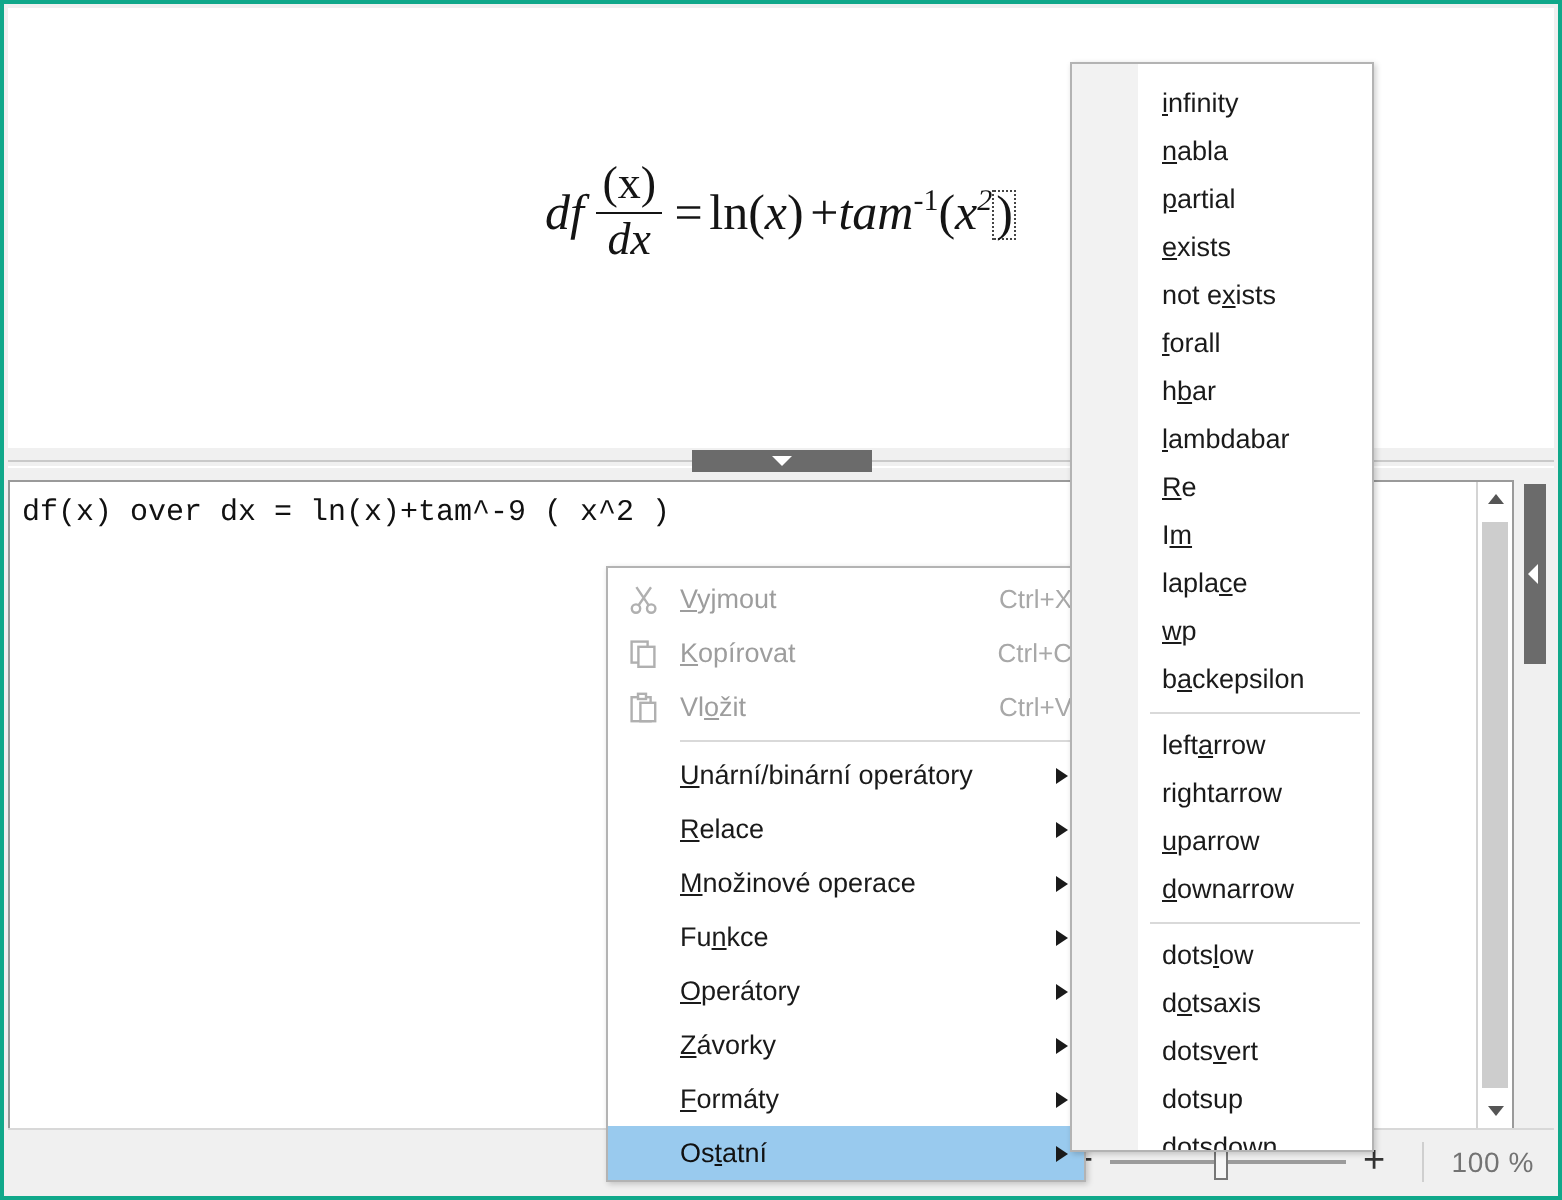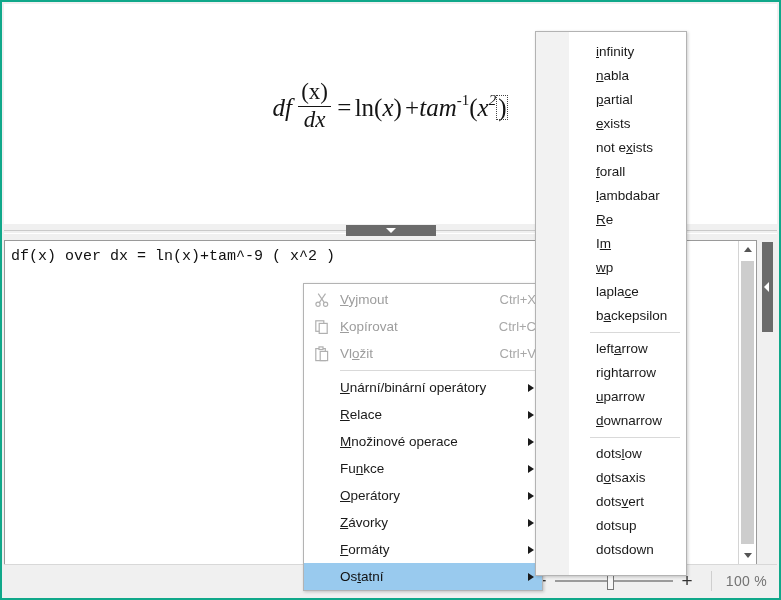--- a/index.html
+++ b/index.html
@@ -178,21 +178,21 @@
   .submenu{
     position:absolute;left:533px;top:29px;width:152px;height:545px;
     background:#ffffff;border:1px solid #b3b3b3;
     box-shadow:1px 1px 3px rgba(0,0,0,.20);
     box-sizing:border-box;
     font-size:13.5px;z-index:50;overflow:hidden;
   }
   .submenu .gutter{
     position:absolute;left:0;top:0;bottom:0;width:33px;background:#f2f2f2;
   }
-  .submenu .items{position:absolute;left:16px;right:0;top:8px;}
+  .submenu .items{position:absolute;left:1px;right:0;top:8px;}
   .smi{
     position:relative;height:24px;line-height:24px;
     padding-left:44px;color:#1a1a1a;white-space:nowrap;
   }
   .smsep{height:1px;background:#d9d9d9;margin:4px 6px 4px 38px;}
 </style>
 </head>
 <body>
 
 <div id="app">
@@ -345,25 +345,26 @@
 
   <div class="submenu">
     <div class="gutter"></div>
     <div class="items" id="submenu-items">
         <div class="smi"><span><span><u class="ak">i</u>nfinity</span></span></div>
         <div class="smi"><span><span><u class="ak">n</u>abla</span></span></div>
         <div class="smi"><span><span><u class="ak">p</u>artial</span></span></div>
         <div class="smi"><span><span><u class="ak">e</u>xists</span></span></div>
         <div class="smi"><span><span>not e<u class="ak">x</u>ists</span></span></div>
         <div class="smi"><span><span><u class="ak">f</u>orall</span></span></div>
+        <div class="smi"><span><span>h<u class="ak">b</u>ar</span></span></div>
         <div class="smi"><span><span><u class="ak">l</u>ambdabar</span></span></div>
         <div class="smi"><span><span><u class="ak">R</u>e</span></span></div>
         <div class="smi"><span><span>I<u class="ak">m</u></span></span></div>
+        <div class="smi"><span><span>lapla<u class="ak">c</u>e</span></span></div>
         <div class="smi"><span><span><u class="ak">w</u>p</span></span></div>
-        <div class="smi"><span><span>lapla<u class="ak">c</u>e</span></span></div>
         <div class="smi"><span><span>b<u class="ak">a</u>ckepsilon</span></span></div>
         <div class="smsep"></div>
         <div class="smi"><span><span>left<u class="ak">a</u>rrow</span></span></div>
         <div class="smi"><span><span>ri<u class="ak">g</u>htarrow</span></span></div>
         <div class="smi"><span><span><u class="ak">u</u>parrow</span></span></div>
         <div class="smi"><span><span><u class="ak">d</u>ownarrow</span></span></div>
         <div class="smsep"></div>
         <div class="smi"><span><span>dots<u class="ak">l</u>ow</span></span></div>
         <div class="smi"><span><span>d<u class="ak">o</u>tsaxis</span></span></div>
         <div class="smi"><span><span>dots<u class="ak">v</u>ert</span></span></div>

